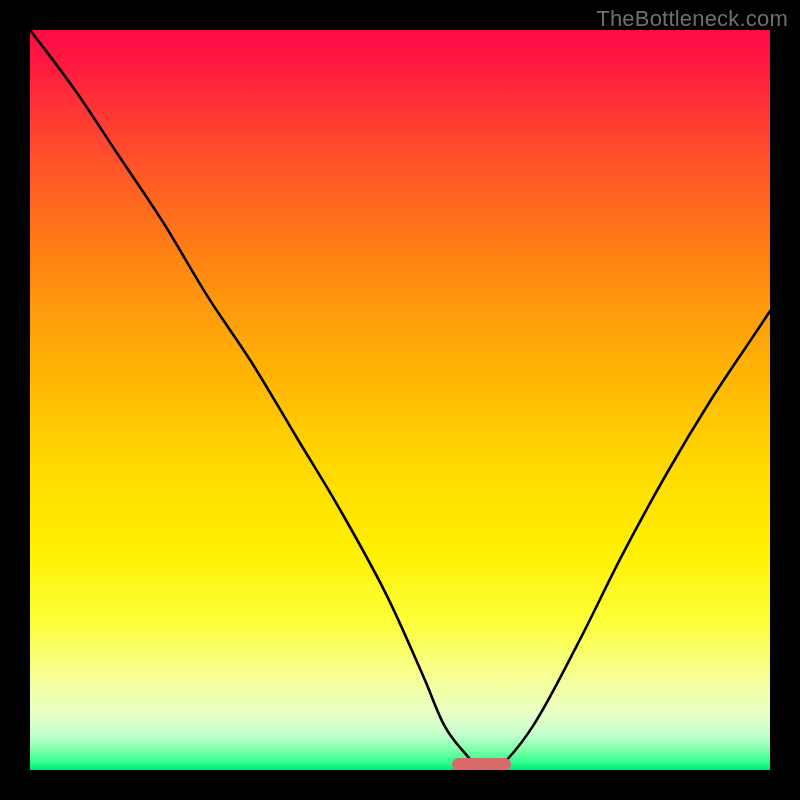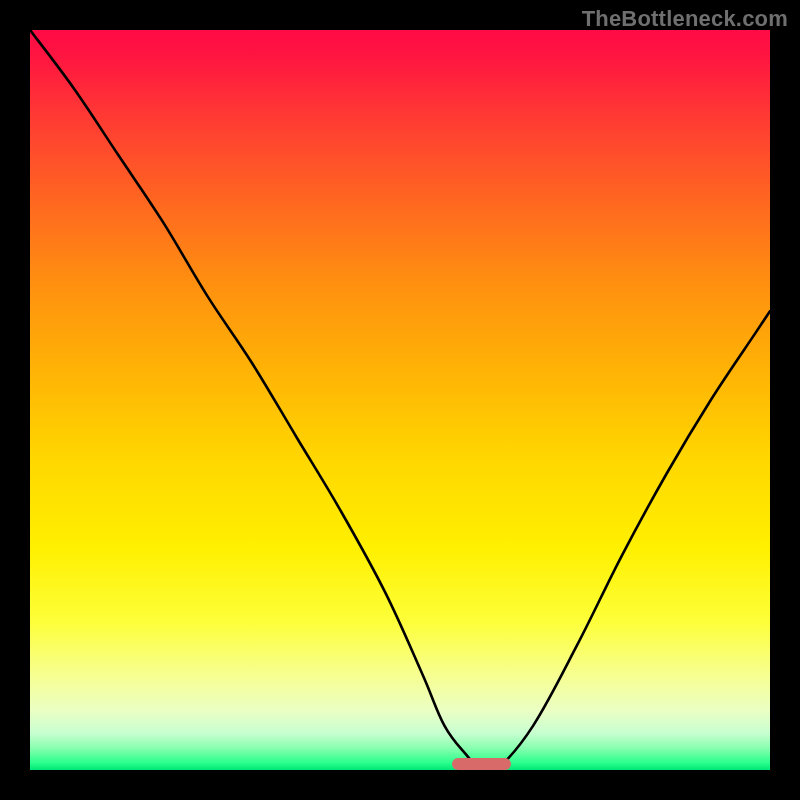--- a/index.html
+++ b/index.html
@@ -64,21 +64,21 @@
     border-radius: 6px;
     background: #d96a6a;
     bottom: 0px;
   }
   .watermark {
     position: absolute;
     top: 6px;
     right: 12px;
     color: #6f6f6f;
     font-size: 22px;
-    font-weight: 700;
+    font-weight: 400;
     letter-spacing: 0.2px;
     user-select: none;
     margin-left: 15px;
   }
 </style>
 </head>
 <body>
 
 <div class="stage">
 

